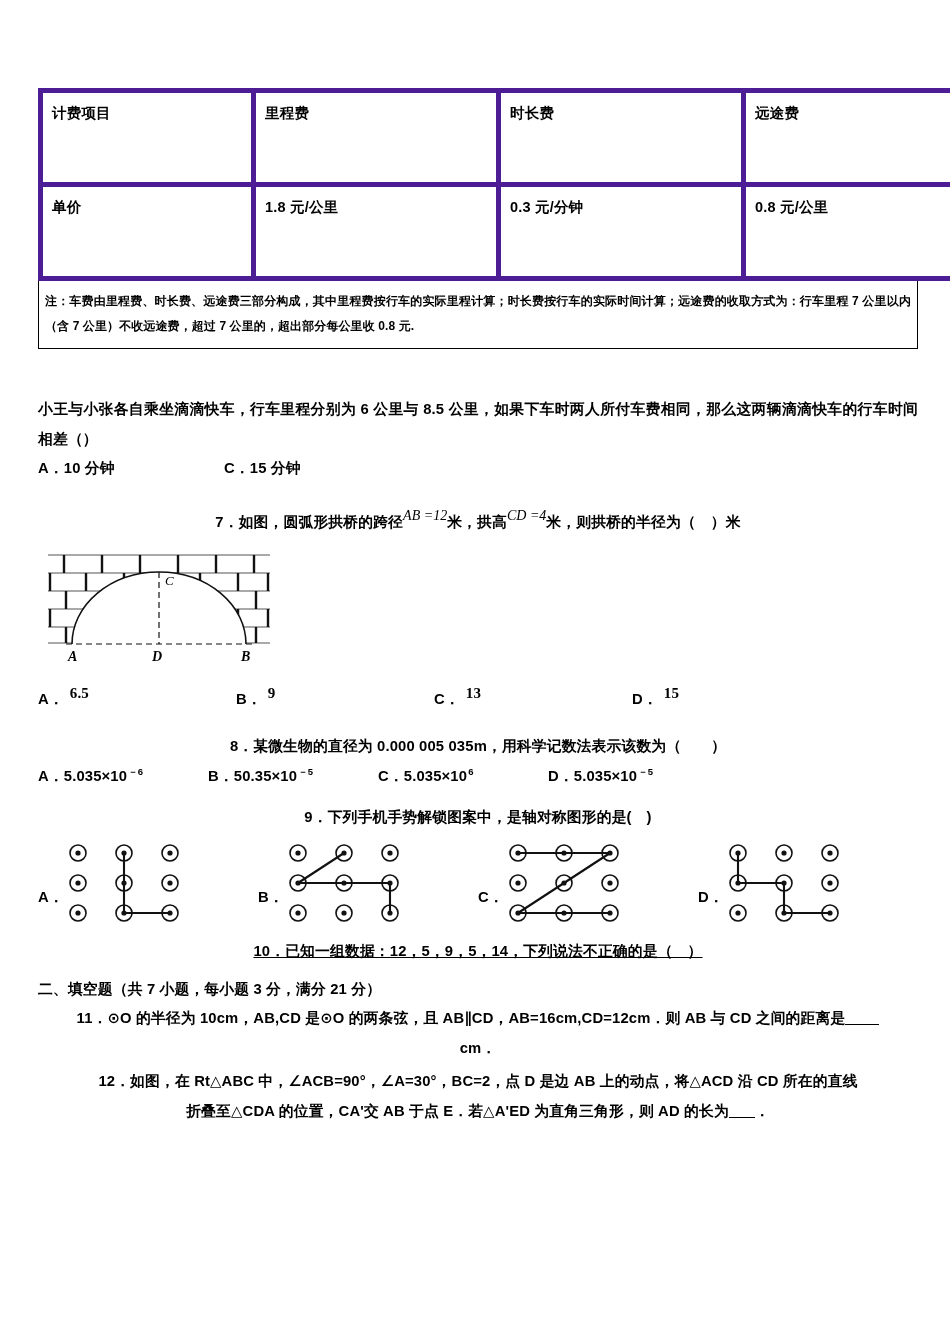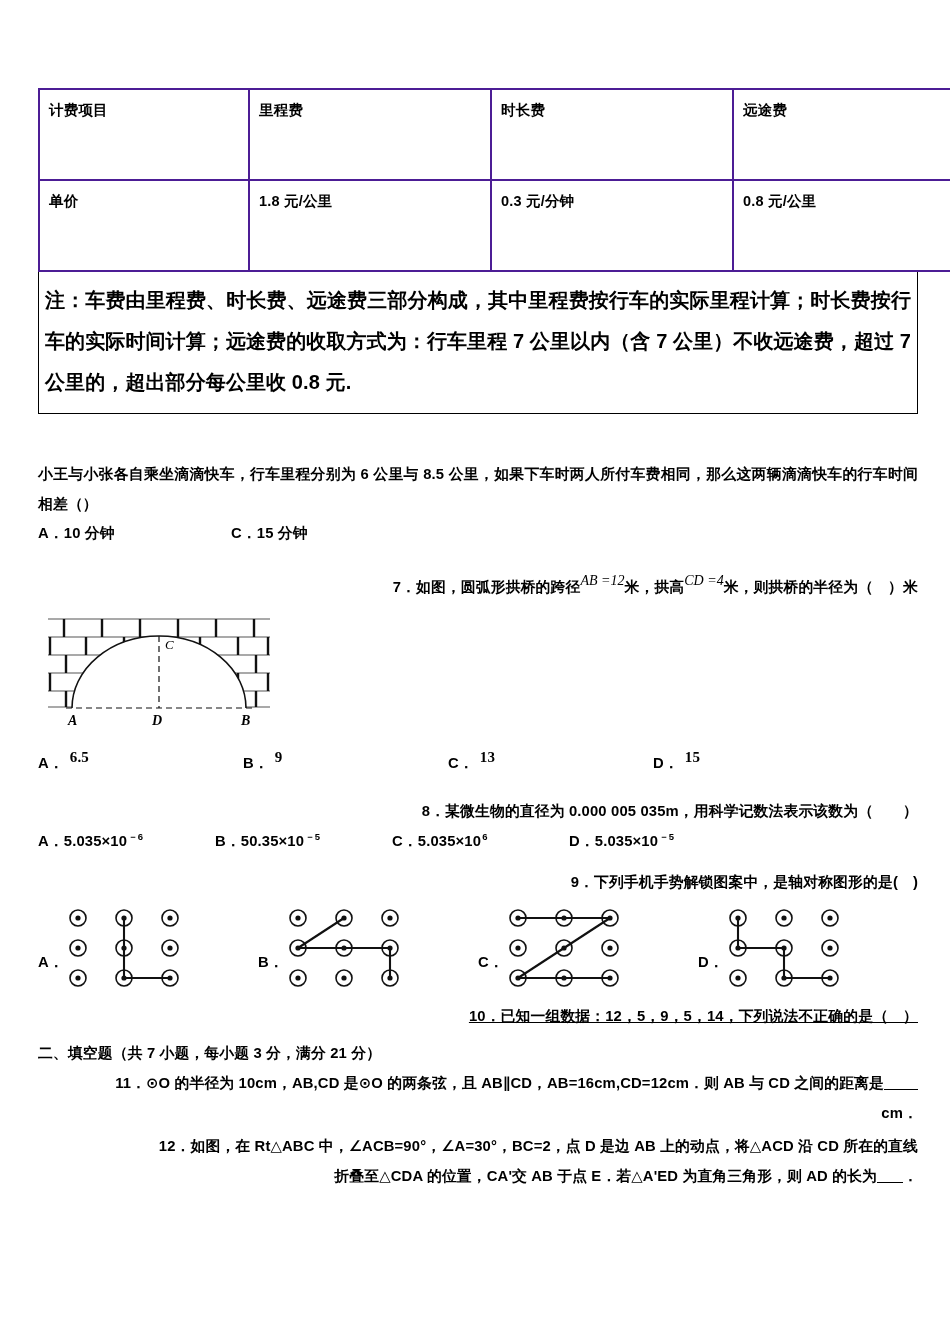--- a/index.html
+++ b/index.html
@@ -30,21 +30,21 @@
   }
 
   
   table.fee-table {
     border-collapse: collapse;
     width: 880px;
     table-layout: fixed;
     margin: 0;
   }
   table.fee-table td {
-    border: 2px solid #4c1d95;
+    border: 5px solid #4c1d95;
     vertical-align: top;
     padding: 11px 9px 0 9px;
     font-size: 14.5px;
     font-weight: bold;
     font-family: "Liberation Sans", "DejaVu Sans", sans-serif;
     line-height: 1.25;
     letter-spacing: 0.2px;
   }
   table.fee-table tr.row-head td { height: 78px; }
   table.fee-table tr.row-price td { height: 78px; }
@@ -54,48 +54,47 @@
   td.c3 { width: 244px; }
 
   .note-box {
     border: 1px solid #000000;
     border-top: none;
     width: 880px;
     box-sizing: border-box;
     padding: 8px 6px 10px 6px;
   }
   .note-text {
-    font-size: 20px;
+    font-size: 12px;
     font-weight: bold;
     font-family: "Liberation Sans", "DejaVu Sans", sans-serif;
     line-height: 2.05;
     letter-spacing: 0.1px;
     text-align: justify;
   }
 
   
   .qblock { margin-top: 0; }
   .qtext {
     font-size: 14.8px;
     font-weight: bold;
     font-family: "Liberation Sans", "DejaVu Sans", sans-serif;
     line-height: 2.0;
     letter-spacing: 0.15px;
     text-align: justify;
   }
-  .qtext.plain { text-align: right; }
+  .qtext.plain { text-align: center; }
 
   .opts {
     display: flex;
     font-size: 14.8px;
     font-weight: bold;
     font-family: "Liberation Sans", "DejaVu Sans", sans-serif;
     line-height: 2.0;
     letter-spacing: 0.15px;
-    gap: 7px;
   }
   .opts .opt { white-space: nowrap; }
   .opts.w4 .opt { width: 186px; }
   .opts.w4b .opt { width: 170px; }
   .opts.w4c .opt { width: 198px; }
 
   
   .mathup {
     font-family: "Liberation Serif", "DejaVu Serif", serif;
     font-weight: normal;

